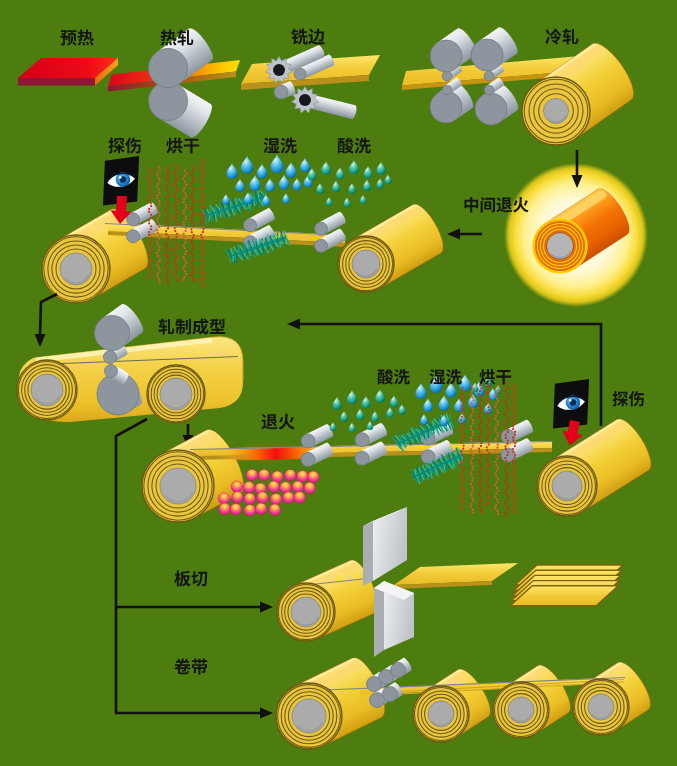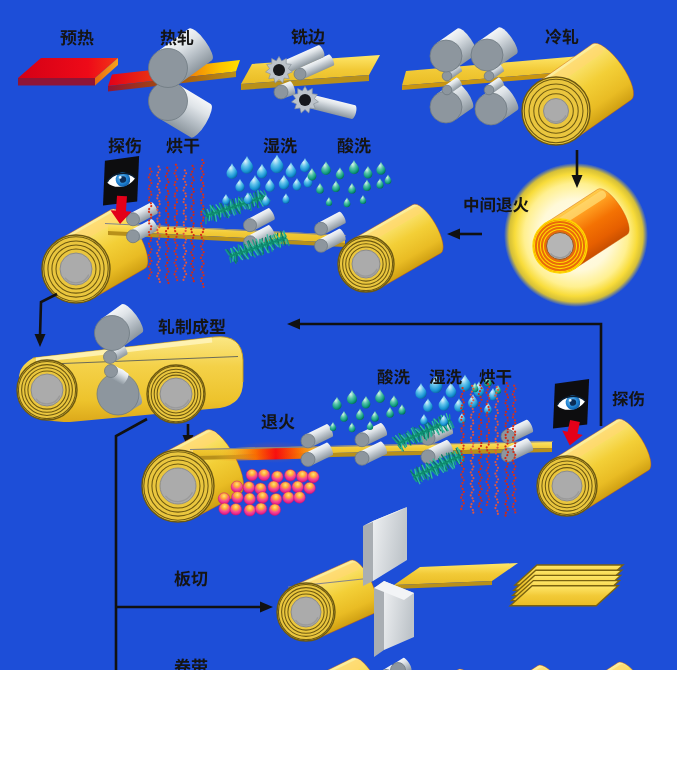--- a/index.html
+++ b/index.html
@@ -1,16 +1,16 @@
 <!DOCTYPE html>
 <html><head>
 <meta charset="utf-8">
 <style>
 html,body{margin:0;padding:0;background:#ffffff;}
-.stage{position:relative;width:677px;height:670px;background:#1d4ed8;overflow:hidden;
+.stage{position:relative;width:677px;height:766px;background:#4d7c0f;overflow:hidden;
        font-family:"DejaVu Sans",sans-serif;}
 svg{display:block;}
 </style>
 </head>
 <body>
 
 <div class="stage">
 <svg width="677" height="766" viewBox="0 0 677 766">
 
 <defs>

